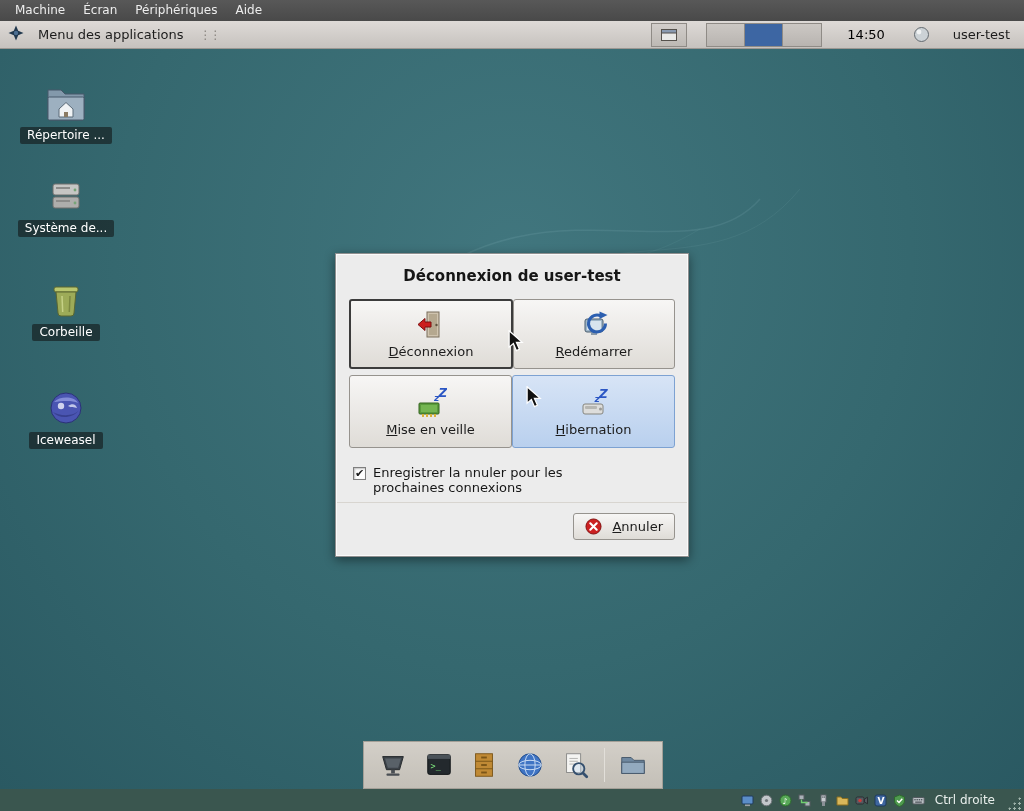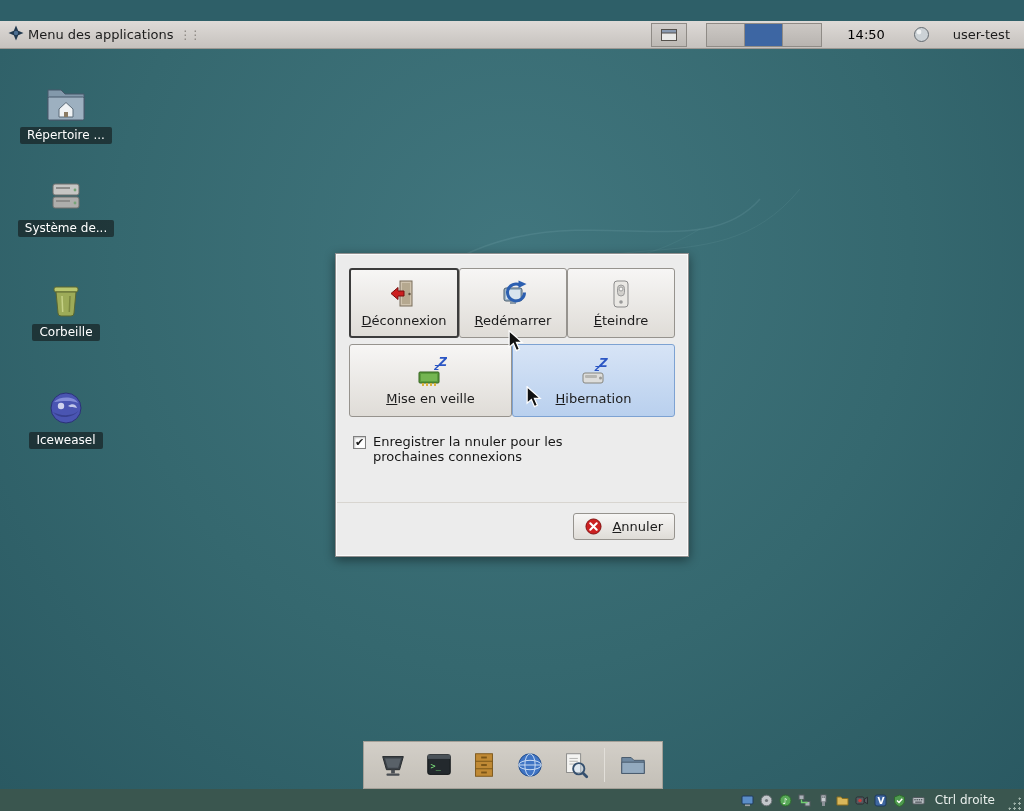--- a/index.html
+++ b/index.html
@@ -10,21 +10,21 @@
   
   .vbox-menubar { position:absolute; top:0; left:0; right:0; height:21px;
     background:linear-gradient(#585858,#494949); color:#ededed; font-size:12px;
     display:flex; align-items:center; padding-left:6px; }
   .vm-item { padding:0 9px; line-height:21px; cursor:default; }
 
   
   .panel { position:absolute; top:21px; left:0; right:0; height:28px;
     background:linear-gradient(#dedad7,#c6c2be); border-bottom:1px solid #9b9792;
     display:flex; align-items:center; font-size:13px; color:#1c1c1c; }
-  .panel-left { display:flex; align-items:center; gap:4px; padding-left:8px; }
+  .panel-left { display:flex; align-items:center; gap:14px; padding-left:8px; }
   .panel-grip { color:#8a8681; font-size:12px; letter-spacing:-2px; padding:0 2px; }
   .panel-right { margin-left:auto; display:flex; align-items:center; height:100%; padding-right:6px;gap:16px; }
   .window-btn { width:36px; height:24px; border:1px solid #8f8b86; margin-right:3px;
     background:linear-gradient(#d2cecb,#bdb9b4); display:flex; align-items:center; justify-content:center; }
   .pager { display:flex; height:24px; border:1px solid #8f8b86; }
   .ws { width:38px; height:100%; background:linear-gradient(#ccc8c4,#b8b4b0); border-right:1px solid #8f8b86; }
   .ws:last-child { border-right:none; }
   .ws.active { background:#3d66a3; }
   .clock { padding:0 9px; color:#000; }
   .session-icon-wrap { padding:0 3px; display:flex; align-items:center; }
@@ -83,20 +83,26 @@
     clip-path:polygon(100% 0, 100% 100%, 0 100%); }
 
   .cursor { position:absolute; pointer-events:none; z-index:50; }
   u { text-decoration:underline; }
 </style>
 </head>
 <body>
 
 <div class="screen">
 
+  <div class="vbox-menubar">
+    <span class="vm-item">Machine</span>
+    <span class="vm-item">Écran</span>
+    <span class="vm-item">Périphériques</span>
+    <span class="vm-item">Aide</span>
+  </div>
 
   <div class="panel">
     <div class="panel-left">
       <span>
         <svg width="16" height="16" viewBox="0 0 16 16">
             <path d="M8 0.5 L10.2 5.8 L15.5 8 L10.2 10.2 L8 15.5 L5.8 10.2 L0.5 8 L5.8 5.8 Z" fill="#21384e"></path>
             <circle cx="8" cy="8" r="2.2" fill="#4d6f92"></circle>
           </svg>
       </span>
       <span>Menu des applications</span>
@@ -169,49 +175,41 @@
       <circle cx="22" cy="20" r="15" fill="#4a55b2" stroke="#2b3278"></circle>
       <path d="M10 14 C16 8 30 8 34 15 C28 12 18 13 10 14 Z" fill="#8d96dd" opacity="0.85"></path>
       <path d="M9 24 C15 28 30 29 35 22 C30 30 15 32 9 24 Z" fill="#2b3278" opacity="0.6"></path>
       <circle cx="17" cy="18" r="3.2" fill="#e8eaf8" opacity="0.85"></circle>
       <path d="M24 18 c4 -3 8 -2 9 2 c-3 -1 -6 0 -9 -2 z" fill="#dfe3f6" opacity="0.8"></path>
     </svg>
     <span class="di-label">Iceweasel</span>
   </div>
 
   <div class="dialog">
+    <div class="dialog-title">Déconnexion de user-test</div>
 
     <div class="btn-row">
       <div class="dlg-btn focused">
         <svg width="32" height="32" viewBox="0 0 32 32">
           <rect x="12" y="3" width="12" height="25" fill="#cfc3ae" stroke="#7a6f5c"></rect>
           <rect x="14" y="5" width="8" height="21" fill="#b5a88f"></rect>
           <circle cx="21.5" cy="16" r="1.2" fill="#5a503e"></circle>
           <path d="M16 13 h-6 v-3.5 l-7 6 7 6 V18 h6 z" fill="#cc1f1f" stroke="#7a0f0f"></path>
         </svg>
         <span><u>D</u><span>éconnexion</span></span>
       </div>
       <div class="dlg-btn">
         <svg width="32" height="32" viewBox="0 0 32 32">
           <rect x="7" y="10" width="18" height="13" rx="2" fill="#9fb6c8" stroke="#4a5f70"></rect>
           <rect x="9" y="12" width="14" height="9" fill="#d7e4ee"></rect>
           <rect x="13" y="23" width="6" height="3" fill="#8a9aa8"></rect>
           <path d="M23 7 a8.5 8.5 0 1 0 4.5 7.5" fill="none" stroke="#2c5fb0" stroke-width="3"></path>
           <path d="M21.5 2.5 l8 3.5 -8 4 z" fill="#2c5fb0"></path>
         </svg>
         <span><u>R</u><span>edémarrer</span></span>
-      </div>
-      <div class="dlg-btn">
-        <svg width="32" height="32" viewBox="0 0 32 32">
-          <rect x="9" y="3" width="14" height="26" rx="3" fill="#eae8e4" stroke="#8b8b8b"></rect>
-          <rect x="12.5" y="7" width="7" height="11" rx="3.5" fill="#d2d0cc" stroke="#9a9a9a"></rect>
-          <circle cx="16" cy="11" r="2" fill="#f6f5f3" stroke="#9a9a9a"></circle>
-          <circle cx="16" cy="24" r="1.8" fill="#9a9a9a"></circle>
-        </svg>
-        <span><u>É</u><span>teindre</span></span>
       </div>
     </div>
 
     <div class="btn-row second">
       <div class="dlg-btn">
         <svg width="32" height="32" viewBox="0 0 32 32">
           <rect x="4" y="16" width="20" height="11" rx="1" fill="#5a9b3c" stroke="#35641f"></rect>
           <rect x="6" y="18" width="16" height="7" fill="#74b551"></rect>
           <rect x="7" y="27" width="2" height="3" fill="#d8b13a"></rect>
             <rect x="11" y="27" width="2" height="3" fill="#d8b13a"></rect>

